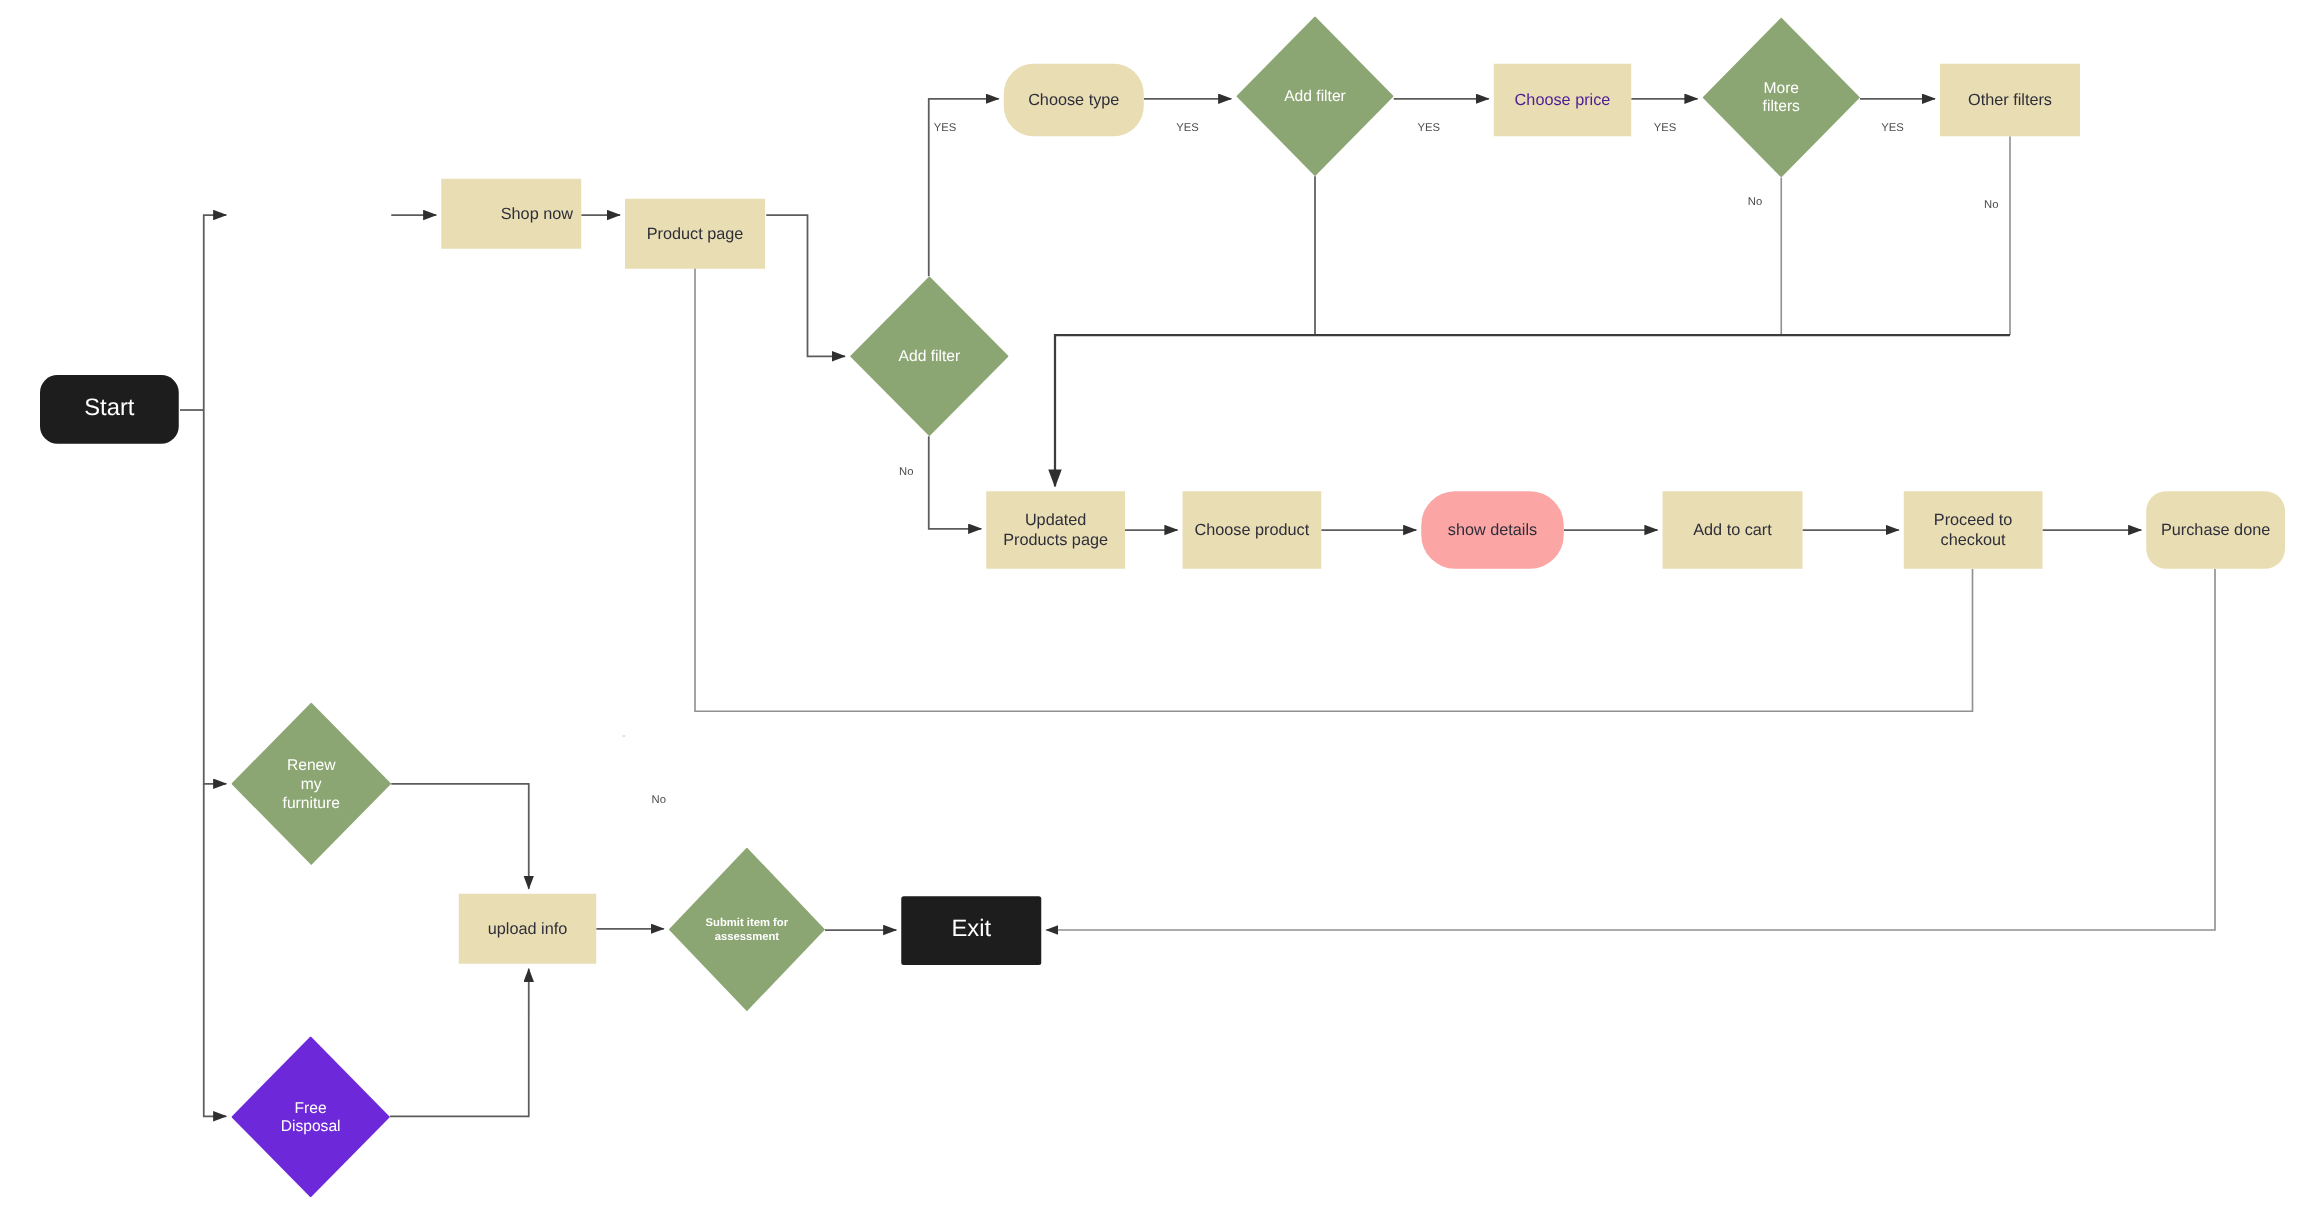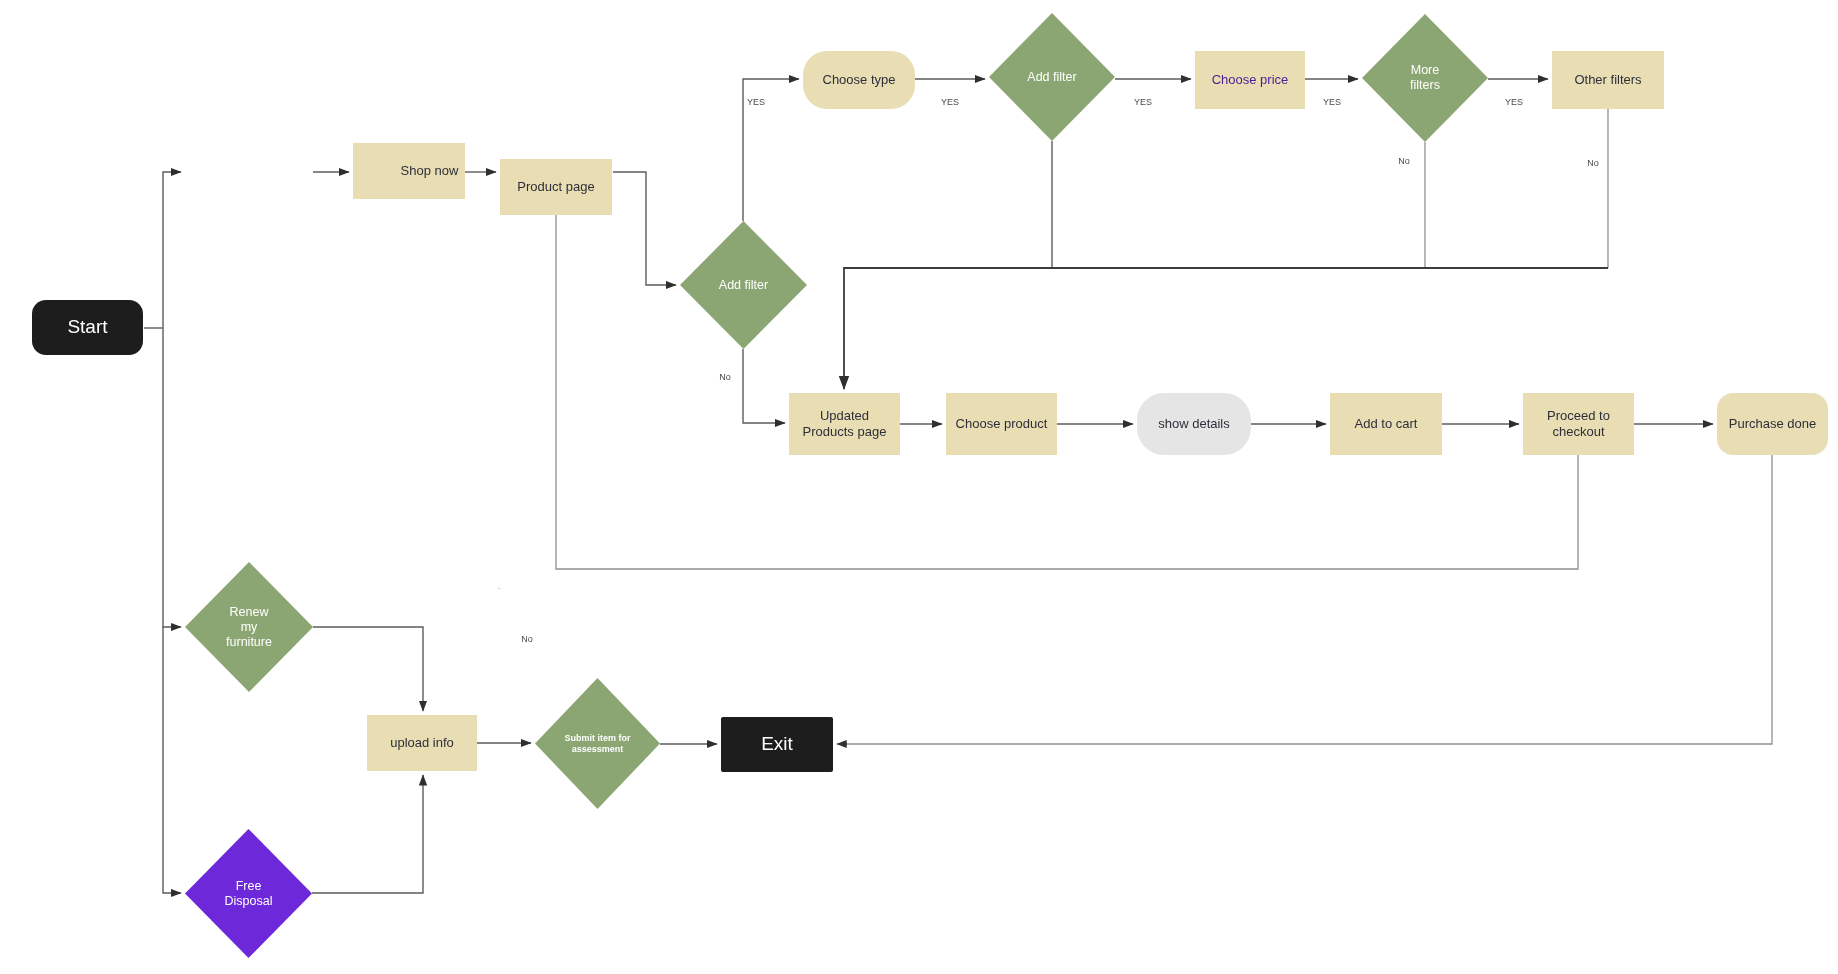--- a/index.html
+++ b/index.html
@@ -83,21 +83,21 @@
     <div class="node shape-rect" style="left: 1552px; top: 51px; width: 112px; height: 58px; background: rgb(233, 222, 179); color: rgb(46, 46, 58);">
       <div class="lbl">Other filters</div>
     </div>
     <div class="node shape-rect" style="left: 789px; top: 393px; width: 111px; height: 62px; background: rgb(233, 222, 179); color: rgb(46, 46, 58);">
       <div class="lbl">Updated
 Products page</div>
     </div>
     <div class="node shape-rect" style="left: 946px; top: 393px; width: 111px; height: 62px; background: rgb(233, 222, 179); color: rgb(46, 46, 58);">
       <div class="lbl">Choose product</div>
     </div>
-    <div class="node shape-rect" style="left: 1137px; top: 393px; width: 114px; height: 62px; background: #e5e5e5; color: rgb(46, 46, 58); border-radius: 27px;">
+    <div class="node shape-rect" style="left: 1137px; top: 393px; width: 114px; height: 62px; background: #fca5a5; color: rgb(46, 46, 58); border-radius: 27px;">
       <div class="lbl">show details</div>
     </div>
     <div class="node shape-rect" style="left: 1330px; top: 393px; width: 112px; height: 62px; background: rgb(233, 222, 179); color: rgb(46, 46, 58);">
       <div class="lbl">Add to cart</div>
     </div>
     <div class="node shape-rect" style="left: 1523px; top: 393px; width: 111px; height: 62px; background: rgb(233, 222, 179); color: rgb(46, 46, 58);">
       <div class="lbl">Proceed to
 checkout</div>
     </div>
     <div class="node shape-rounded" style="left: 1717px; top: 393px; width: 111px; height: 62px; background: rgb(233, 222, 179); color: rgb(46, 46, 58); border-radius: 16px;">

